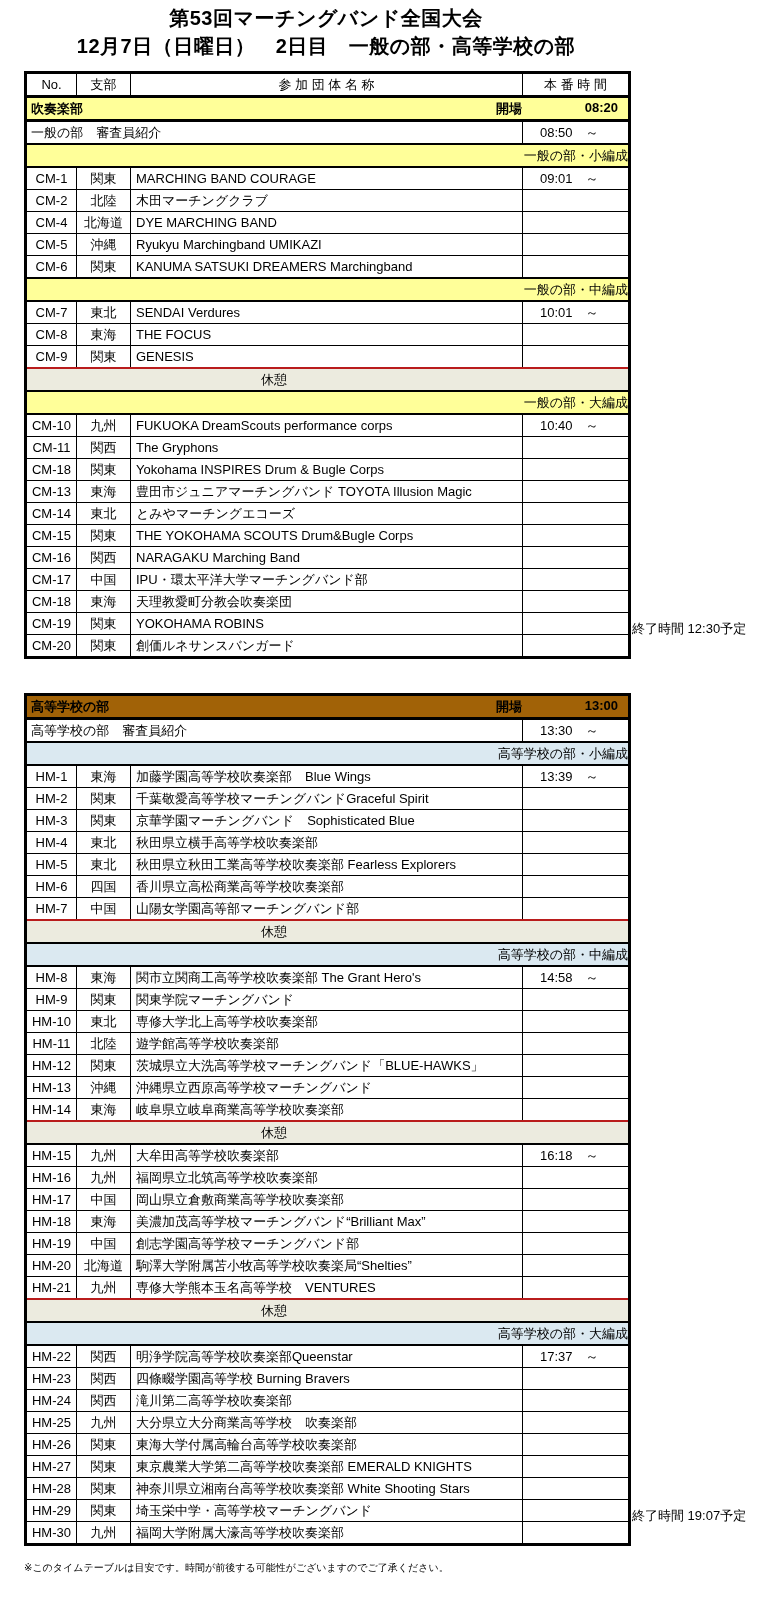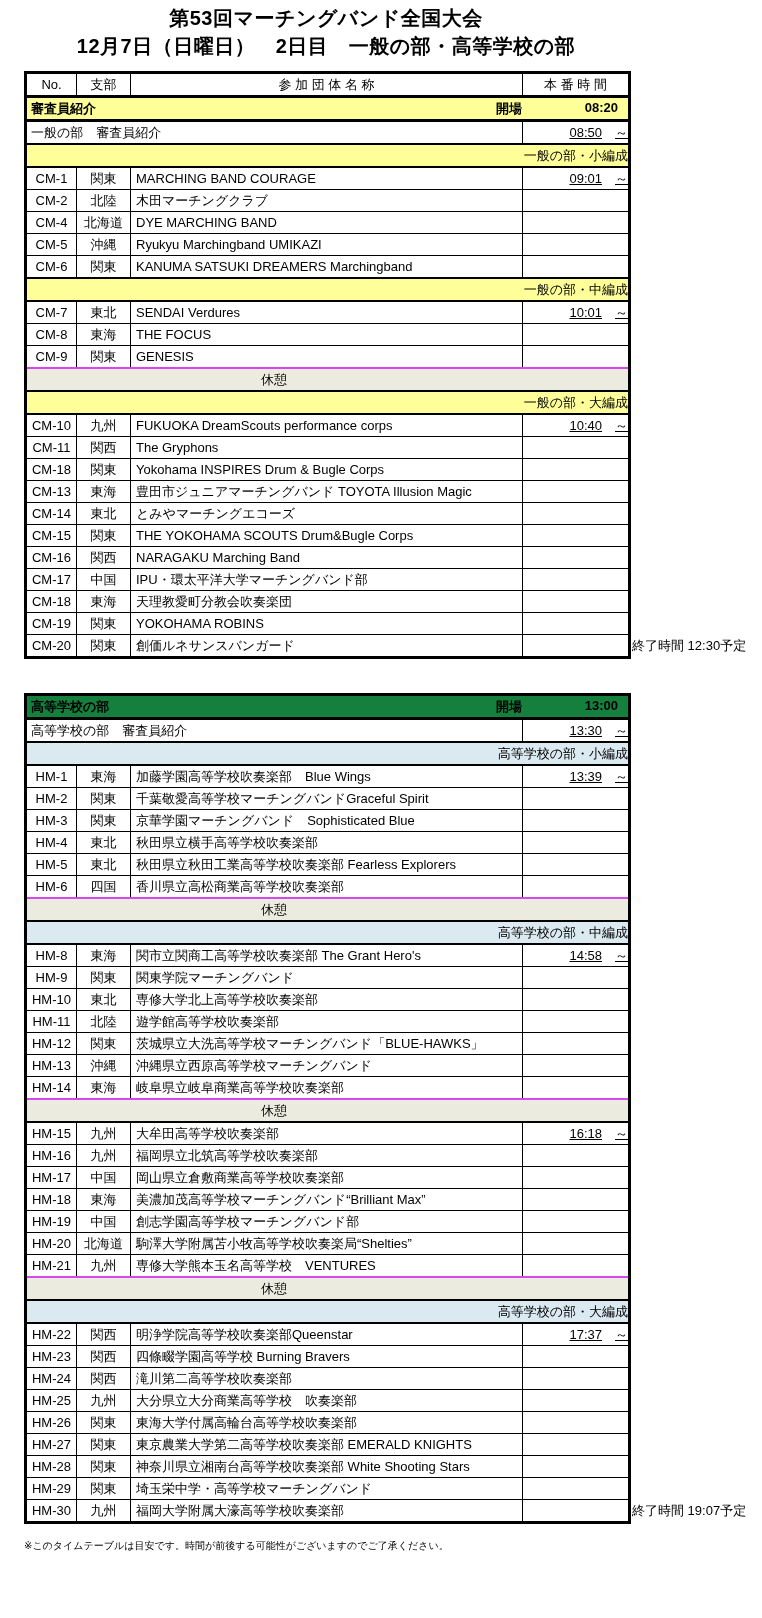--- a/index.html
+++ b/index.html
@@ -22,28 +22,28 @@
     border:1px solid #000;
     font-size:13px;font-weight:normal;
     height:21px;padding:0;overflow:hidden;white-space:nowrap;
     vertical-align:middle;
   }
   tr.hdr th{text-align:center;border-bottom:2px solid #000;}
   tr.row-band td{border-top:3px solid #000;border-bottom:3px solid #000;}
   .bflex{display:flex;justify-content:space-between;align-items:center;padding:0 10px 0 4px;font-weight:bold;}
   .ogrp{display:flex;justify-content:space-between;width:122px;}
   tr.row-section td{background:var(--accent);border-top:2px solid #000;border-bottom:2px solid #000;padding-left:4px;text-align:right;}
-  tr.row-break td{background:#ECEBDF;border-top:2px solid #d946ef;border-bottom:2px solid #000;text-align:center;}
+  tr.row-break td{background:#ECEBDF;border-top:2px solid #b91c1c;border-bottom:2px solid #000;text-align:center;}
   .breakinner{margin-right:107px;text-align:center;}
   td.infoname{padding-left:4px;text-align:left;margin-top:27px;}
   td.no,td.branch{text-align:center;}
   td.nm{padding-left:5px;text-align:left;}
-  td.tm{padding-left:17px;text-align:right;text-decoration:underline;}
+  td.tm{padding-left:17px;text-align:left;}
   .tilde{margin-left:13px;}
-  .endnote{position:absolute;left:608px;bottom:4px;font-size:13px;white-space:nowrap;}
+  .endnote{position:absolute;left:608px;bottom:21px;font-size:13px;white-space:nowrap;}
   .footnote{margin-top:15px;font-size:10px;width:700px;}
 </style>
 </head>
 <body>
 
 <div class="page">
   <div class="titles">
     <div>第53回マーチングバンド全国大会</div>
     <div>12月7日（日曜日）　2日目　一般の部・高等学校の部</div>
   </div>
@@ -59,21 +59,21 @@
       <tbody>
           <tr class="hdr">
             <th class="h-no">No.</th>
             <th class="h-branch">支部</th>
             <th class="h-name">参 加 団 体 名 称</th>
             <th class="h-time">本 番 時 間</th>
           </tr>
           <tr class="row-band" style="background: rgb(255, 255, 153);">
             <td class="bandcell" colspan="4">
               <div class="bflex">
-                <span class="blabel">審査員紹介</span>
+                <span class="blabel">吹奏楽部</span>
                 <span class="ogrp">
                   <span>開場</span>
                   <span>08:20</span>
                 </span>
               </div>
             </td>
           </tr>
           <tr class="row-info">
             <td class="infoname" colspan="3">一般の部　審査員紹介</td>
             <td class="tm"><span class="tv">08:50</span><span class="tilde">～</span></td>
@@ -213,21 +213,21 @@
 
   <div class="twrap t2">
     <table style="--accent: #DBE9F1;">
       <colgroup>
           <col class="c-no">
           <col class="c-br">
           <col class="c-nm">
           <col class="c-tm">
         </colgroup>
       <tbody>
-          <tr class="row-band" style="background: #15803d;">
+          <tr class="row-band" style="background: #a16207;">
             <td class="bandcell" colspan="4">
               <div class="bflex">
                 <span class="blabel">高等学校の部</span>
                 <span class="ogrp">
                   <span>開場</span>
                   <span>13:00</span>
                 </span>
               </div>
             </td>
           </tr>
@@ -265,20 +265,26 @@
           <tr class="row-entry">
             <td class="no">HM-5</td>
             <td class="branch">東北</td>
             <td class="nm">秋田県立秋田工業高等学校吹奏楽部 Fearless Explorers</td>
             <td class="tm"></td>
           </tr>
           <tr class="row-entry">
             <td class="no">HM-6</td>
             <td class="branch">四国</td>
             <td class="nm">香川県立高松商業高等学校吹奏楽部</td>
+            <td class="tm"></td>
+          </tr>
+          <tr class="row-entry">
+            <td class="no">HM-7</td>
+            <td class="branch">中国</td>
+            <td class="nm">山陽女学園高等部マーチングバンド部</td>
             <td class="tm"></td>
           </tr>
           <tr class="row-break">
             <td class="breakcell" colspan="4">
               <div class="breakinner">休憩</div>
             </td>
           </tr>
           <tr class="row-section">
             <td class="sectioncell" colspan="4">高等学校の部・中編成</td>
           </tr>

